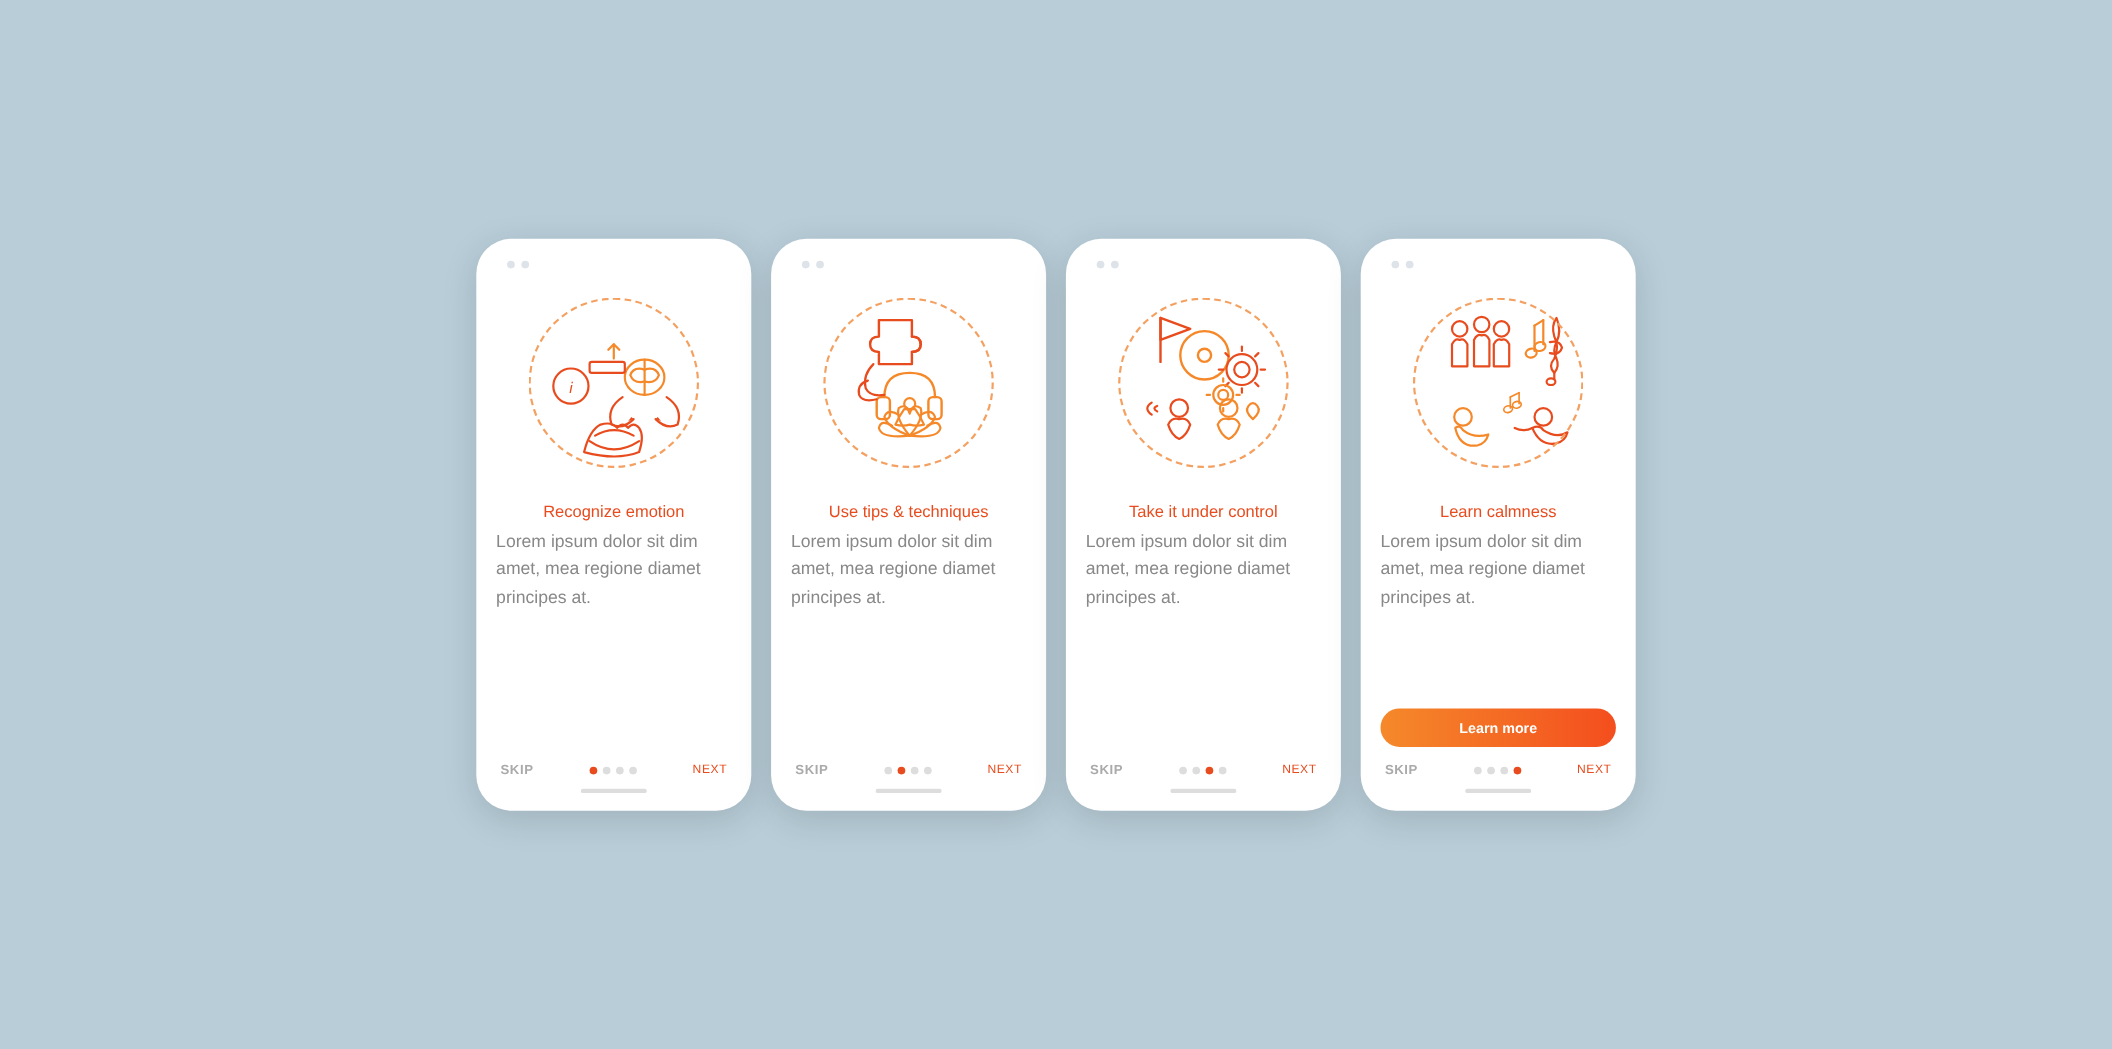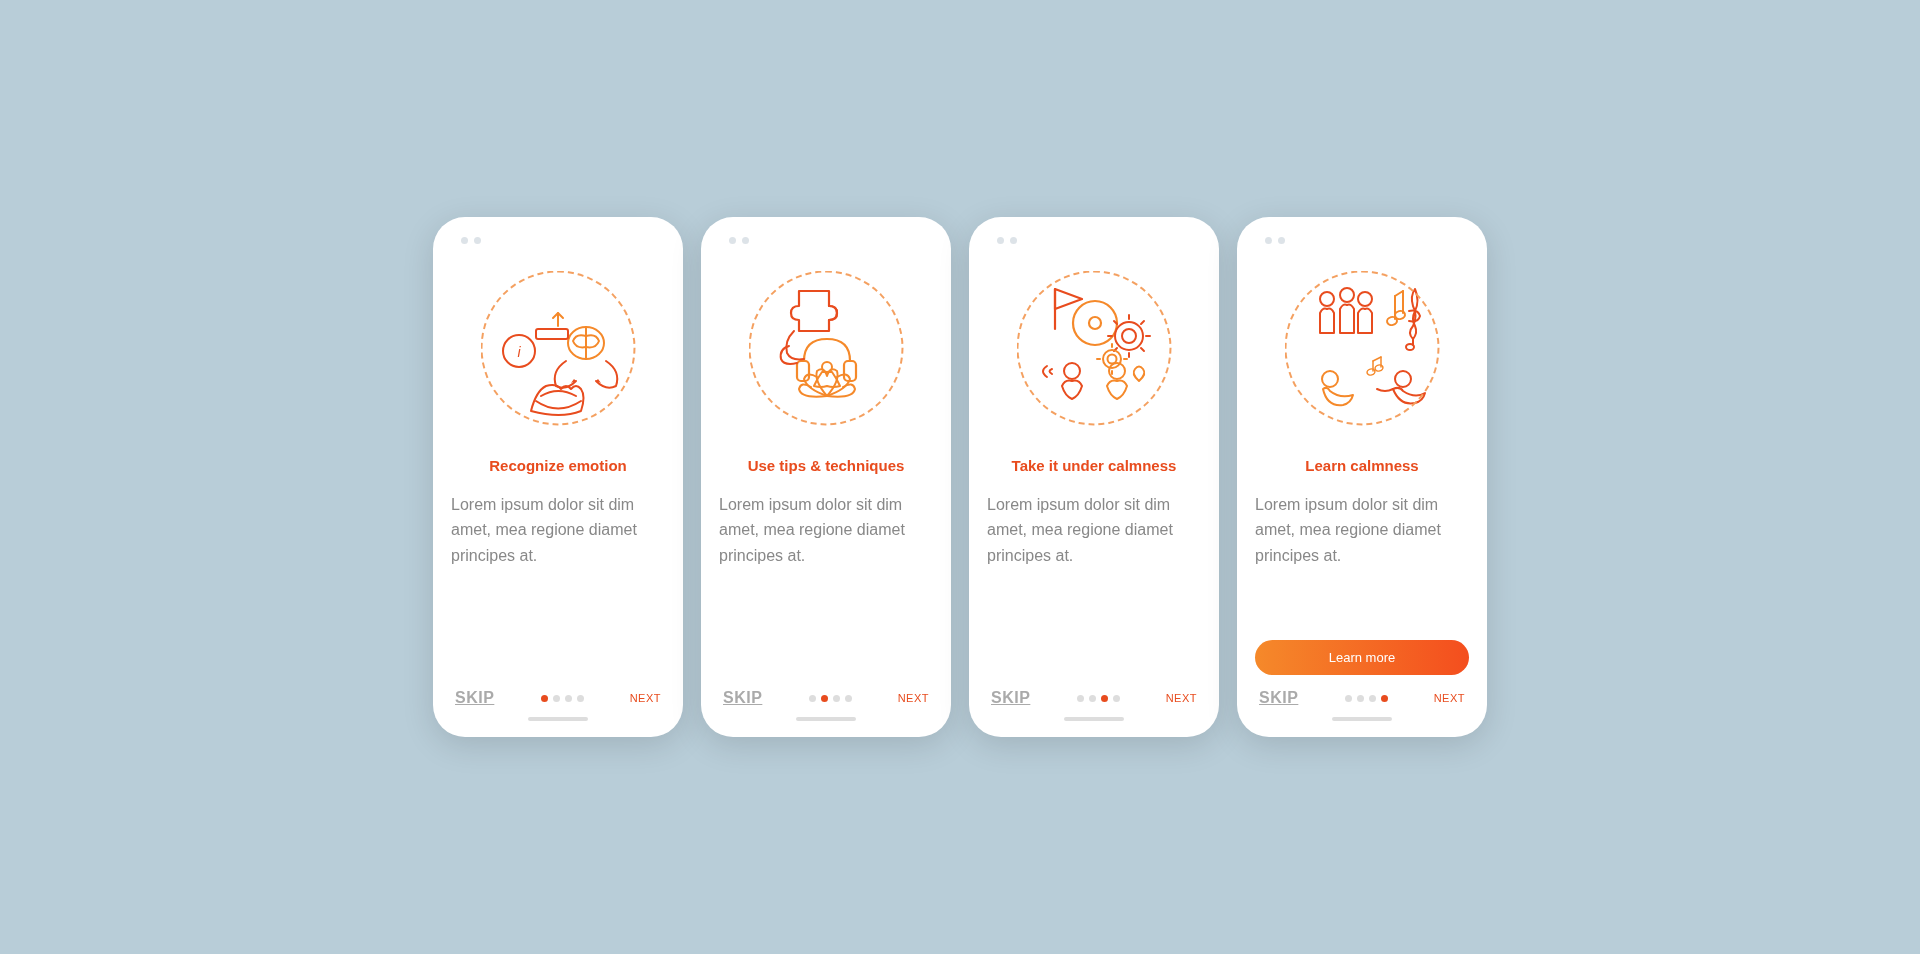--- a/index.html
+++ b/index.html
@@ -57,61 +57,60 @@
       width: 155px;
       height: 155px;
       border-radius: 50%;
       border: 2px dashed #f4a060;
       top: 50%;
       left: 50%;
       transform: translate(-50%, -50%);
     }
     .screen-title {
       font-size: 15px;
-      font-weight: 700;
+      font-weight: 400;
       color: #e84c1e;
       text-align: center;
-      margin-bottom: 16px;
+      margin-bottom: 4px;
       line-height: 1.3;
     }
     .screen-desc {
       font-size: 16px;
       color: #888;
       text-align: left;
       line-height: 1.6;
       margin-bottom: 16px;
       flex: 1;
     }
     .learn-more-btn {
       background: linear-gradient(90deg, #f5892a, #f44e1e);
       color: #fff;
       border: none;
       border-radius: 24px;
       padding: 10px 36px;
       font-size: 13px;
-      font-weight: 400;
+      font-weight: 700;
       cursor: pointer;
       margin-bottom: 14px;
       width: 100%;
     }
     .nav-bar {
       display: flex;
       align-items: center;
       justify-content: space-between;
       width: 100%;
       margin-top: auto;
       padding: 0 4px;
     }
     .nav-skip {
-      font-size: 16px;
+      font-size: 12px;
       font-weight: 600;
       color: #aaa;
       letter-spacing: 0.5px;
       cursor: pointer;
-      text-decoration: underline;
     }
     .nav-next {
       font-size: 11px;
       font-weight: 400;
       color: #e84c1e;
       letter-spacing: 0.5px;
       cursor: pointer;
     }
     .nav-dots {
       display: flex;
@@ -315,21 +314,21 @@
         </g>
 
         <g stroke="#f5892a" stroke-width="2" fill="none">
           <circle cx="100" cy="100" r="8"></circle>
           <path d="M90 115 Q93 108 100 110 Q107 108 110 115 Q107 125 100 128 Q93 125 90 115Z"></path>
 
           <path d="M118 98 Q122 93 126 98 Q130 103 122 110 Q114 103 118 98Z"></path>
         </g>
       </svg>
     </div>
-    <div class="screen-title">Take it under calmness</div>
+    <div class="screen-title">Take it under control</div>
     <div class="screen-desc">Lorem ipsum dolor sit dim amet, mea regione diamet principes at.</div>
     <div class="nav-bar">
       <span class="nav-skip">SKIP</span>
       <div class="nav-dots">
         <div class="nav-dot"></div>
         <div class="nav-dot"></div>
         <div class="nav-dot active"></div>
         <div class="nav-dot"></div>
       </div>
       <span class="nav-next">NEXT</span>

